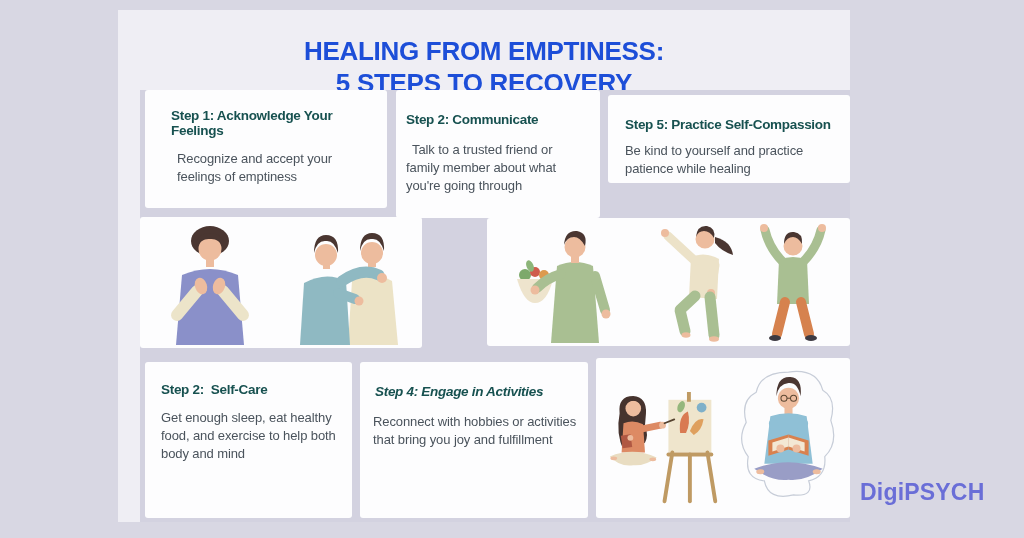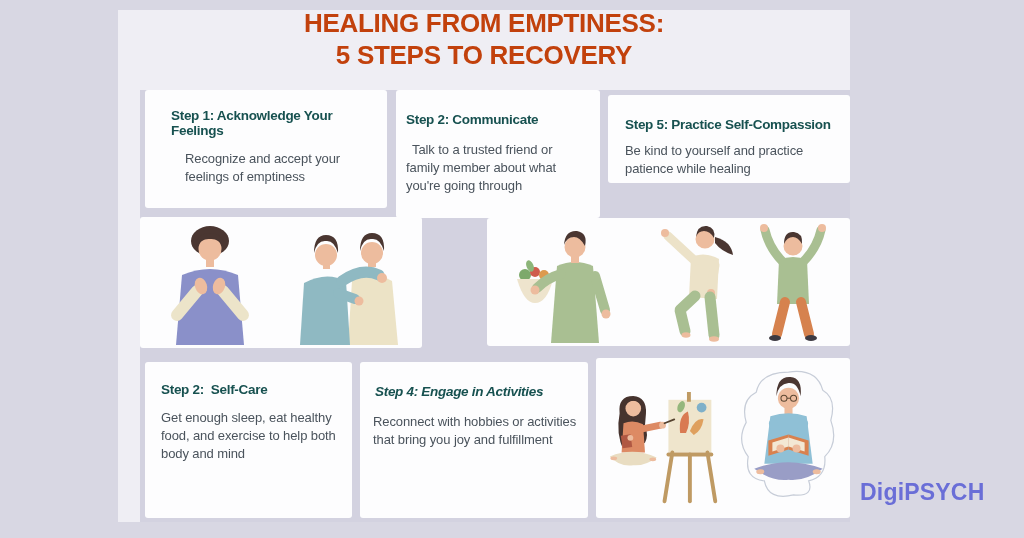--- a/index.html
+++ b/index.html
@@ -1,42 +1,42 @@
 <!DOCTYPE html>
 <html><head>
 <meta charset="utf-8">
 <style>
   * { margin:0; padding:0; box-sizing:border-box; }
   html,body { width:1024px; height:538px; overflow:hidden; }
   body { font-family:"Liberation Sans", sans-serif; background:#d8d7e3; position:relative; }
 
   .canvas { position:absolute; left:118px; top:10px; width:732px; height:512px; background:#efeef4; }
 
-  .title { position:absolute; left:118px; top:8px; width:732px; text-align:center;
+  .title { position:absolute; left:118px; top:36px; width:732px; text-align:center;
            font-size:26px; font-weight:800; letter-spacing:-0.3px; line-height:1.22;
-           color:#c2410c; }
+           color:#1d4ed8; }
 
   .mosaic { position:absolute; left:140px; top:90px; width:710px; height:432px; background:#d3d2e0; }
   .panel { position:absolute; background:#fdfdfe; border-radius:3px; }
 
   .card-step1   { left:5px;   top:0;     width:242px; height:118px; }
   .card-step2   { left:256px; top:0;     width:204px; height:128px; }
   .card-step5   { left:468px; top:5px;   width:242px; height:88px; }
   .panel-ill-a  { left:0;     top:127px; width:282px; height:131px; }
   .panel-ill-b  { left:347px; top:128px; width:363px; height:128px; }
   .card-selfcare{ left:5px;   top:272px; width:207px; height:156px; }
   .card-step4   { left:220px; top:272px; width:228px; height:156px; }
   .panel-ill-c  { left:456px; top:268px; width:254px; height:160px; }
 
   .card-heading { font-size:13.5px; font-weight:700; letter-spacing:-0.3px;
                   color:#175150; white-space:pre-wrap; }
   .card-body    { font-size:13px; line-height:1.4; color:#4a535c; letter-spacing:-0.1px; }
 
   .card-step1 .card-heading { padding:18px 8px 0 26px; }
-  .card-step1 .card-body    { margin:12px 0 0 40px; width:172px; }
+  .card-step1 .card-body    { margin:12px 0 0 32px; width:172px; }
   .card-step2 .card-heading { padding:22px 8px 0 10px; }
   .card-step2 .card-body    { margin:14px 0 0 10px; width:172px; text-indent:6px; }
   .card-step5 .card-heading { padding:22px 2px 0 17px; }
   .card-step5 .card-body    { margin:10px 0 0 17px; width:198px; }
   .card-selfcare .card-heading { padding:20px 8px 0 16px; }
   .card-selfcare .card-body    { margin:12px 0 0 16px; width:176px; }
   .card-step4 .card-heading { padding:22px 8px 0 15px;font-style:italic; }
   .card-step4 .card-body    { margin:14px 0 0 13px; width:208px; }
 
   .ill { position:absolute; }

